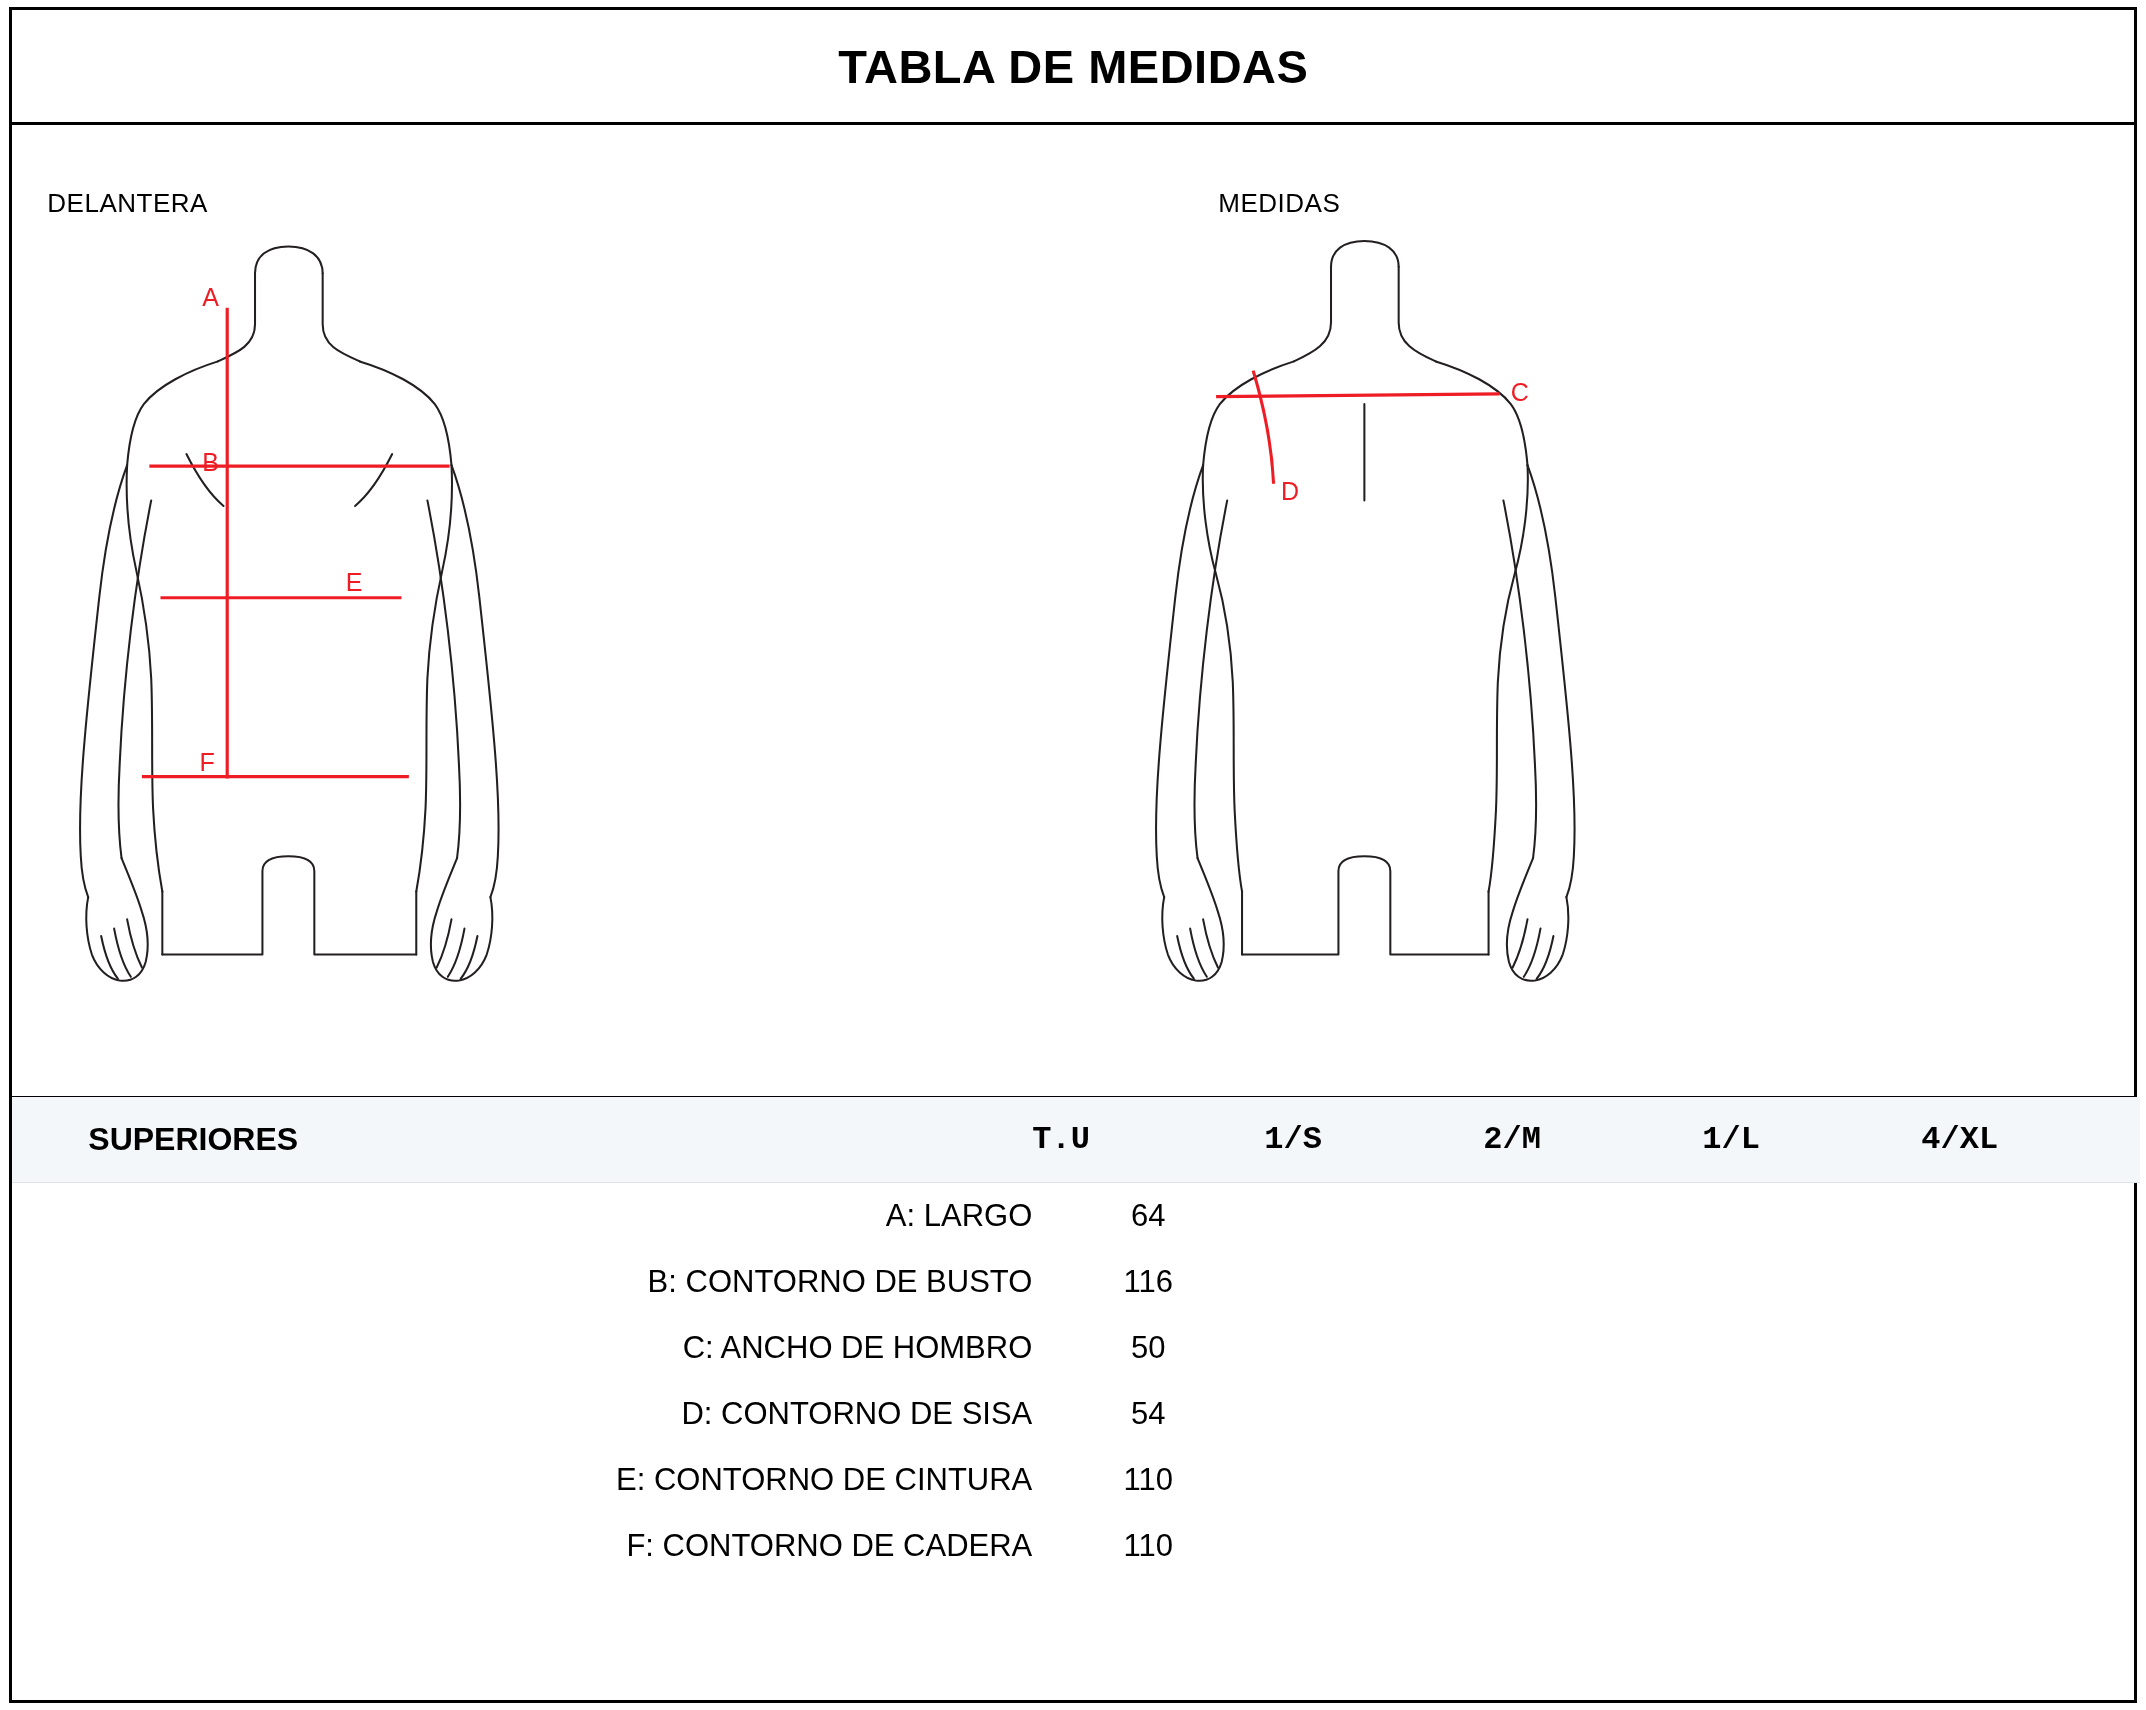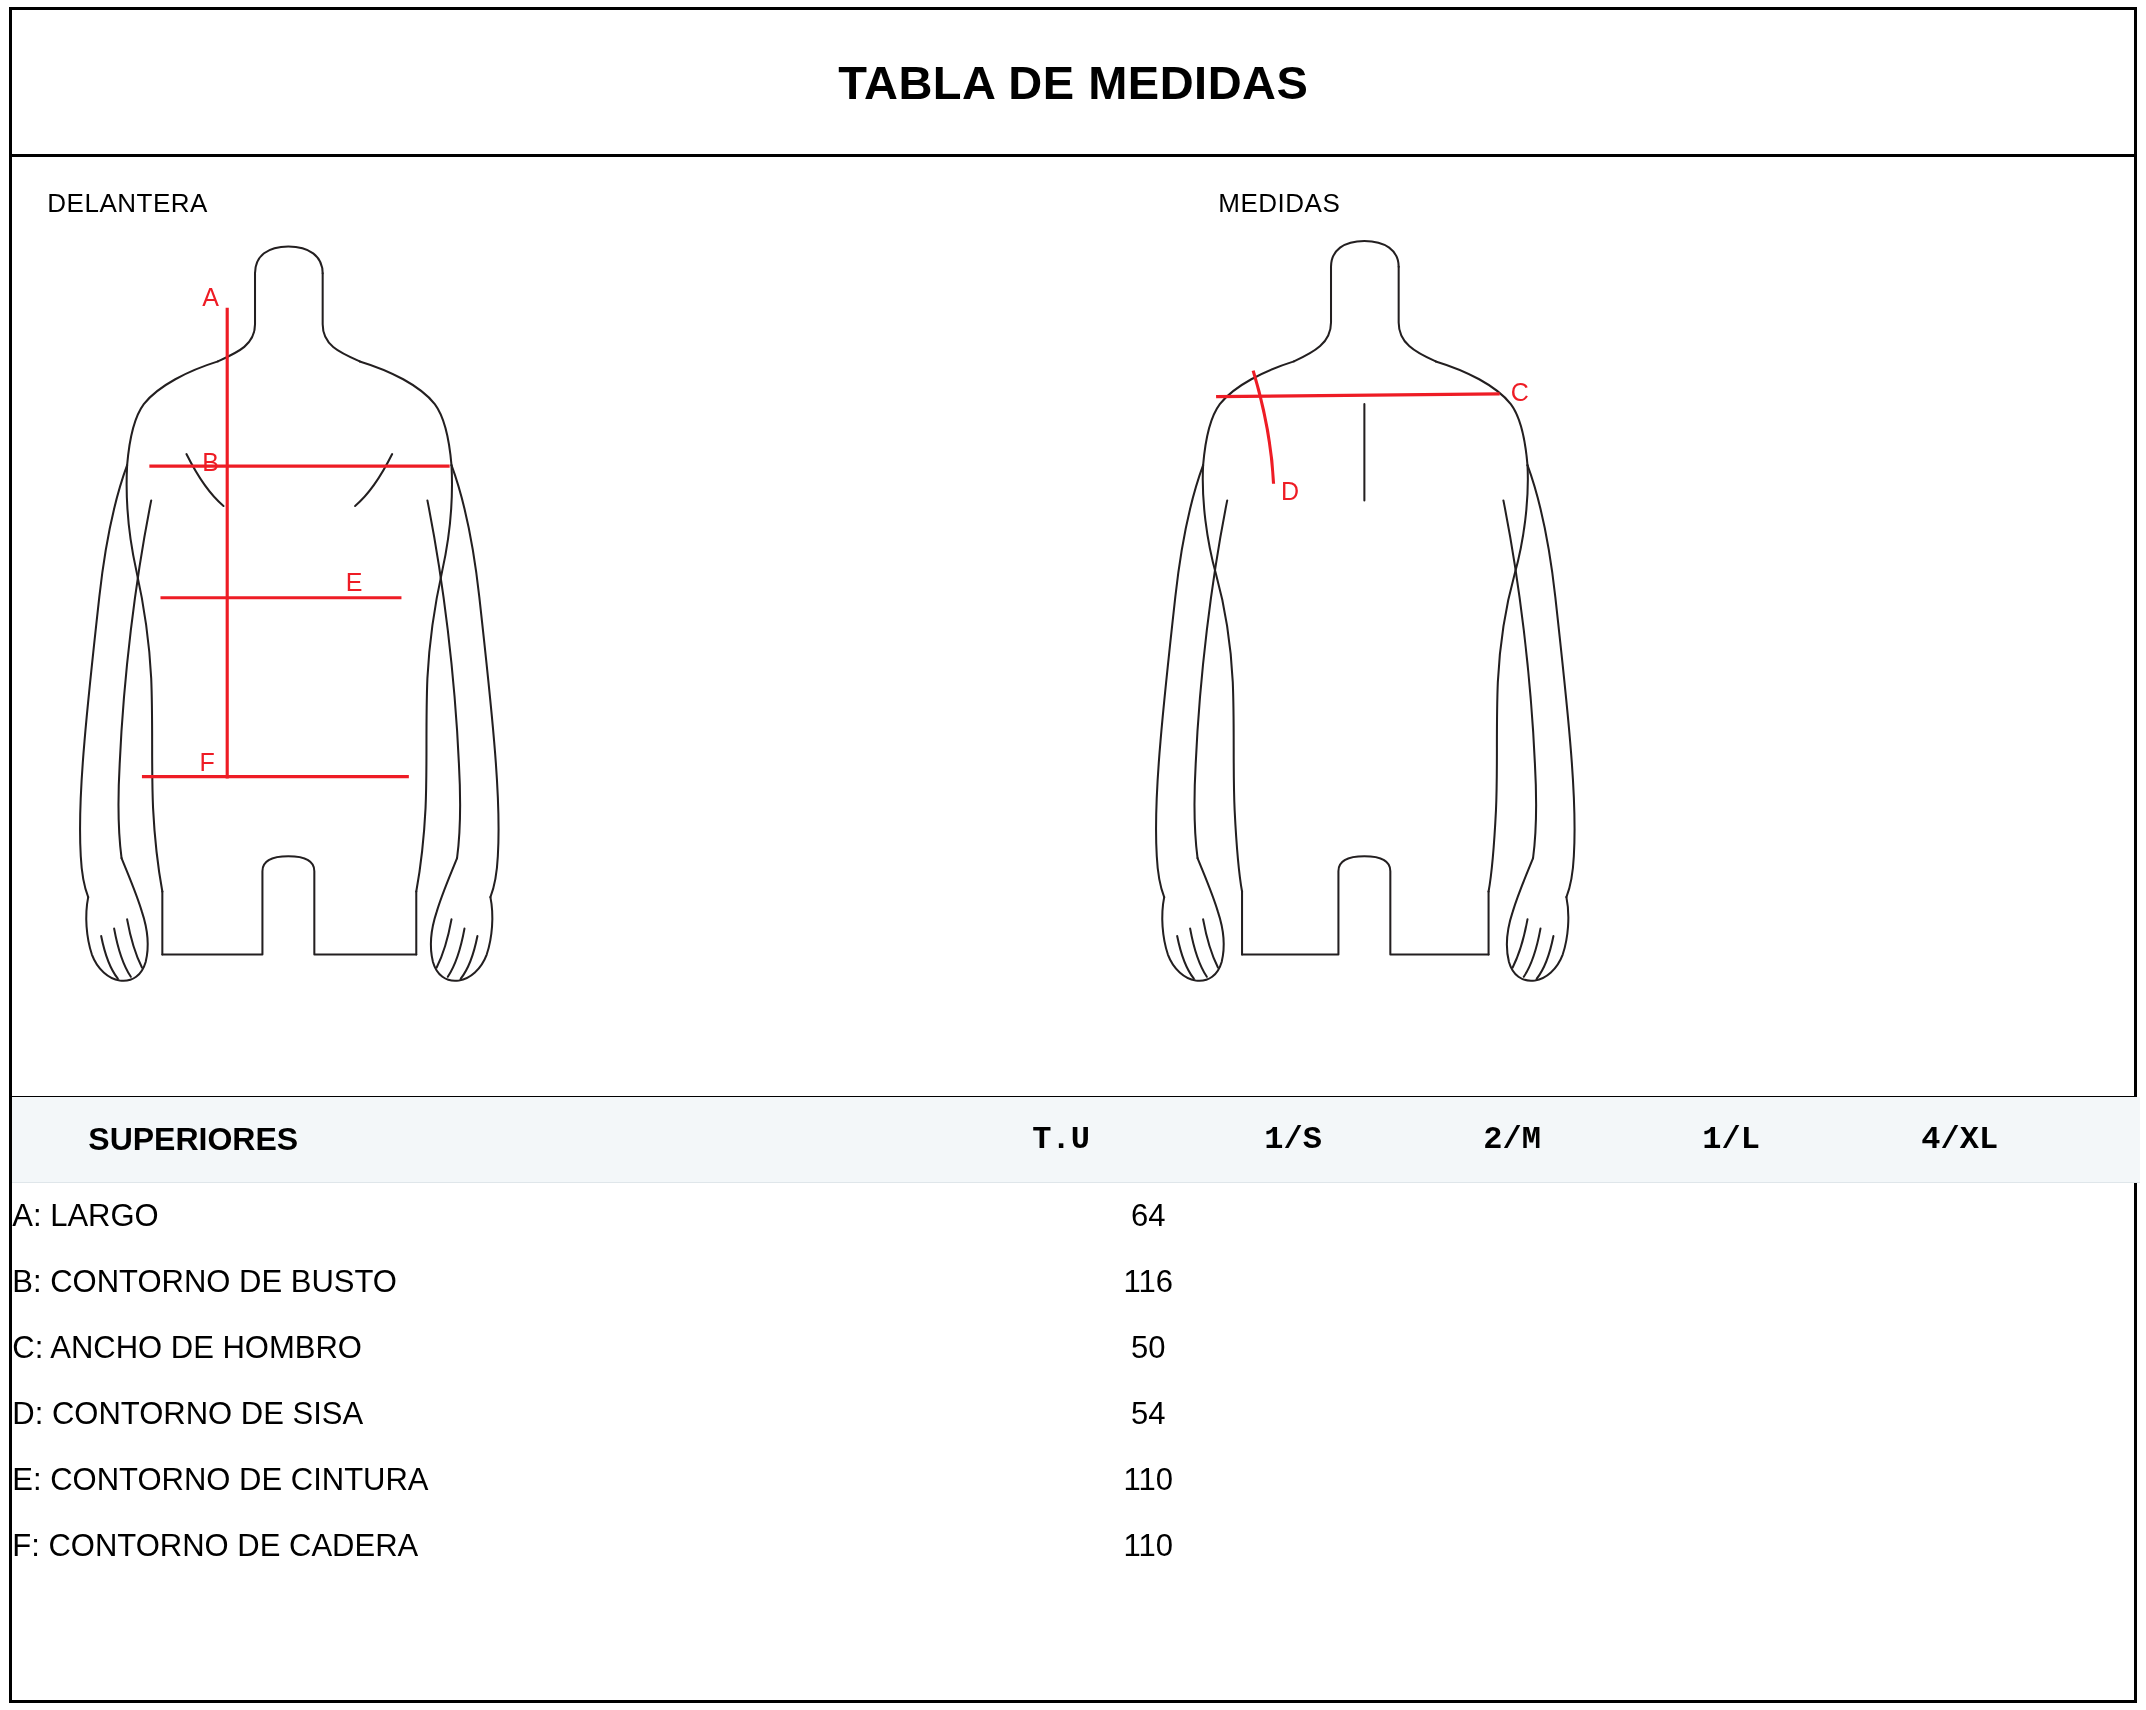--- a/index.html
+++ b/index.html
@@ -23,21 +23,21 @@
     border: 3.7px solid #000000;
     box-sizing: border-box;
     background: #ffffff;
   }
   
   .title-bar {
     position: absolute;
     left: 0;
     top: 0;
     width: 100%;
-    height: 147px;
+    height: 115px;
     border-bottom: 3.7px solid #000000;
     box-sizing: border-box;
     display: flex;
     align-items: center;
     justify-content: center;
   }
   .title-text {
     font-size: 47px;
     font-weight: bold;
     letter-spacing: 0.5px;
@@ -93,21 +93,22 @@
   }
   table.sizes thead th.col {
     text-align: left;
     font-family: Liberation Mono, monospace;
   }
   table.sizes tbody td {
     font-size: 31px;
     padding: 15px 0;
   }
   table.sizes tbody td.lbl {
-    text-align: left;
+    text-align: right;
+    padding-left: 65px;
     white-space: nowrap;
   }
   table.sizes tbody td.val {
     text-align: center;
   }
   col.c-label { width: 1020px; }
   col.c-tu    { width: 232px; }
   col.c-size  { width: 219px; }
 </style>
 </head>

